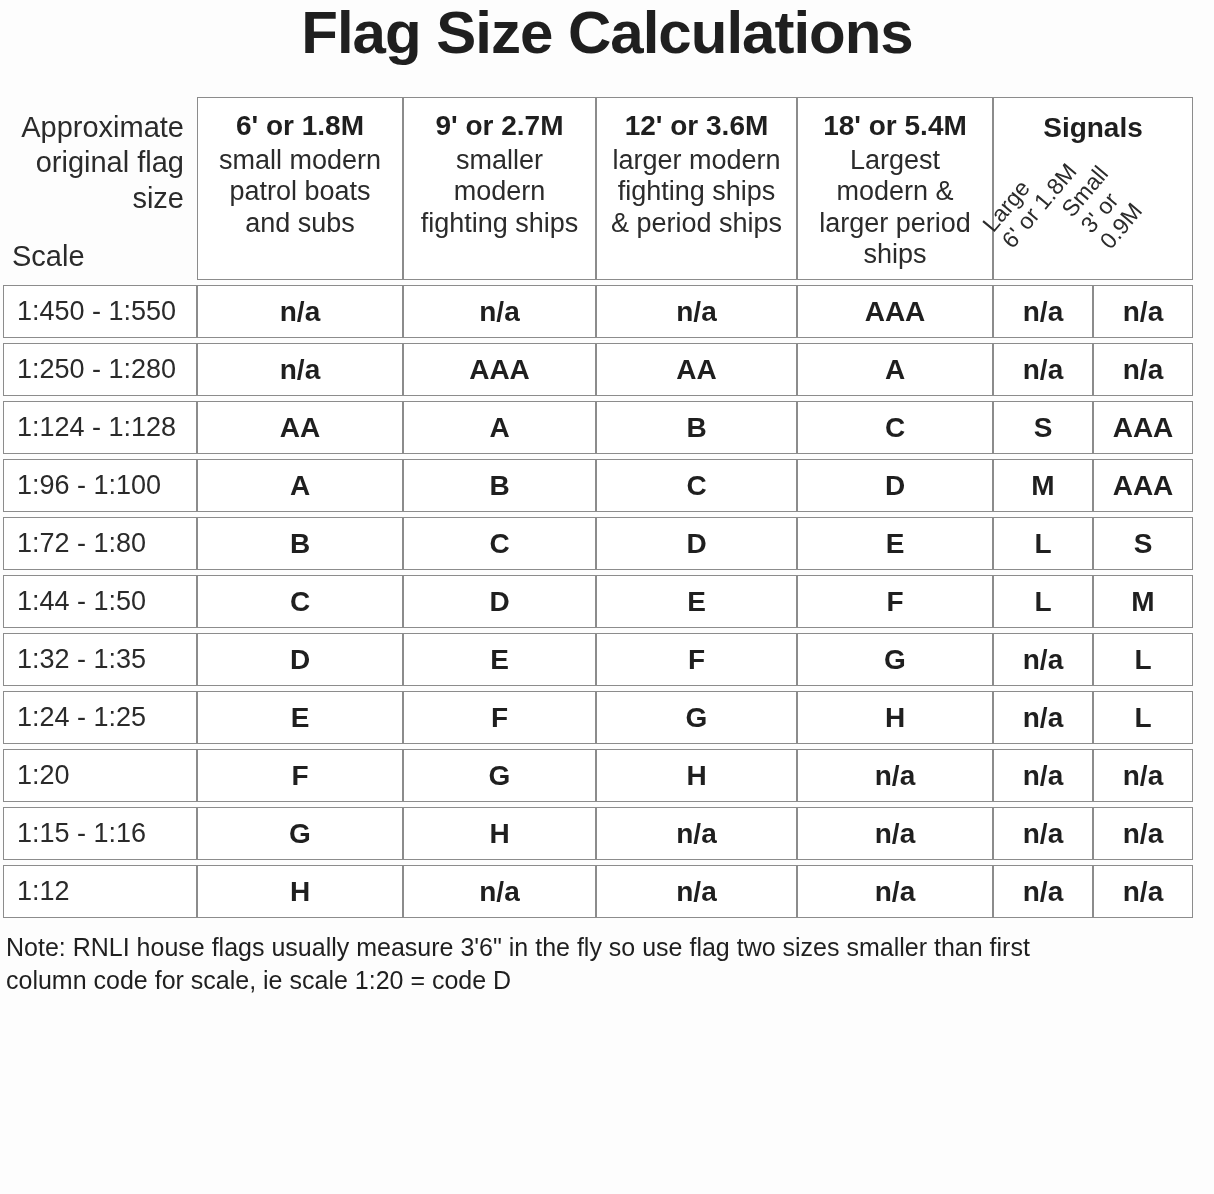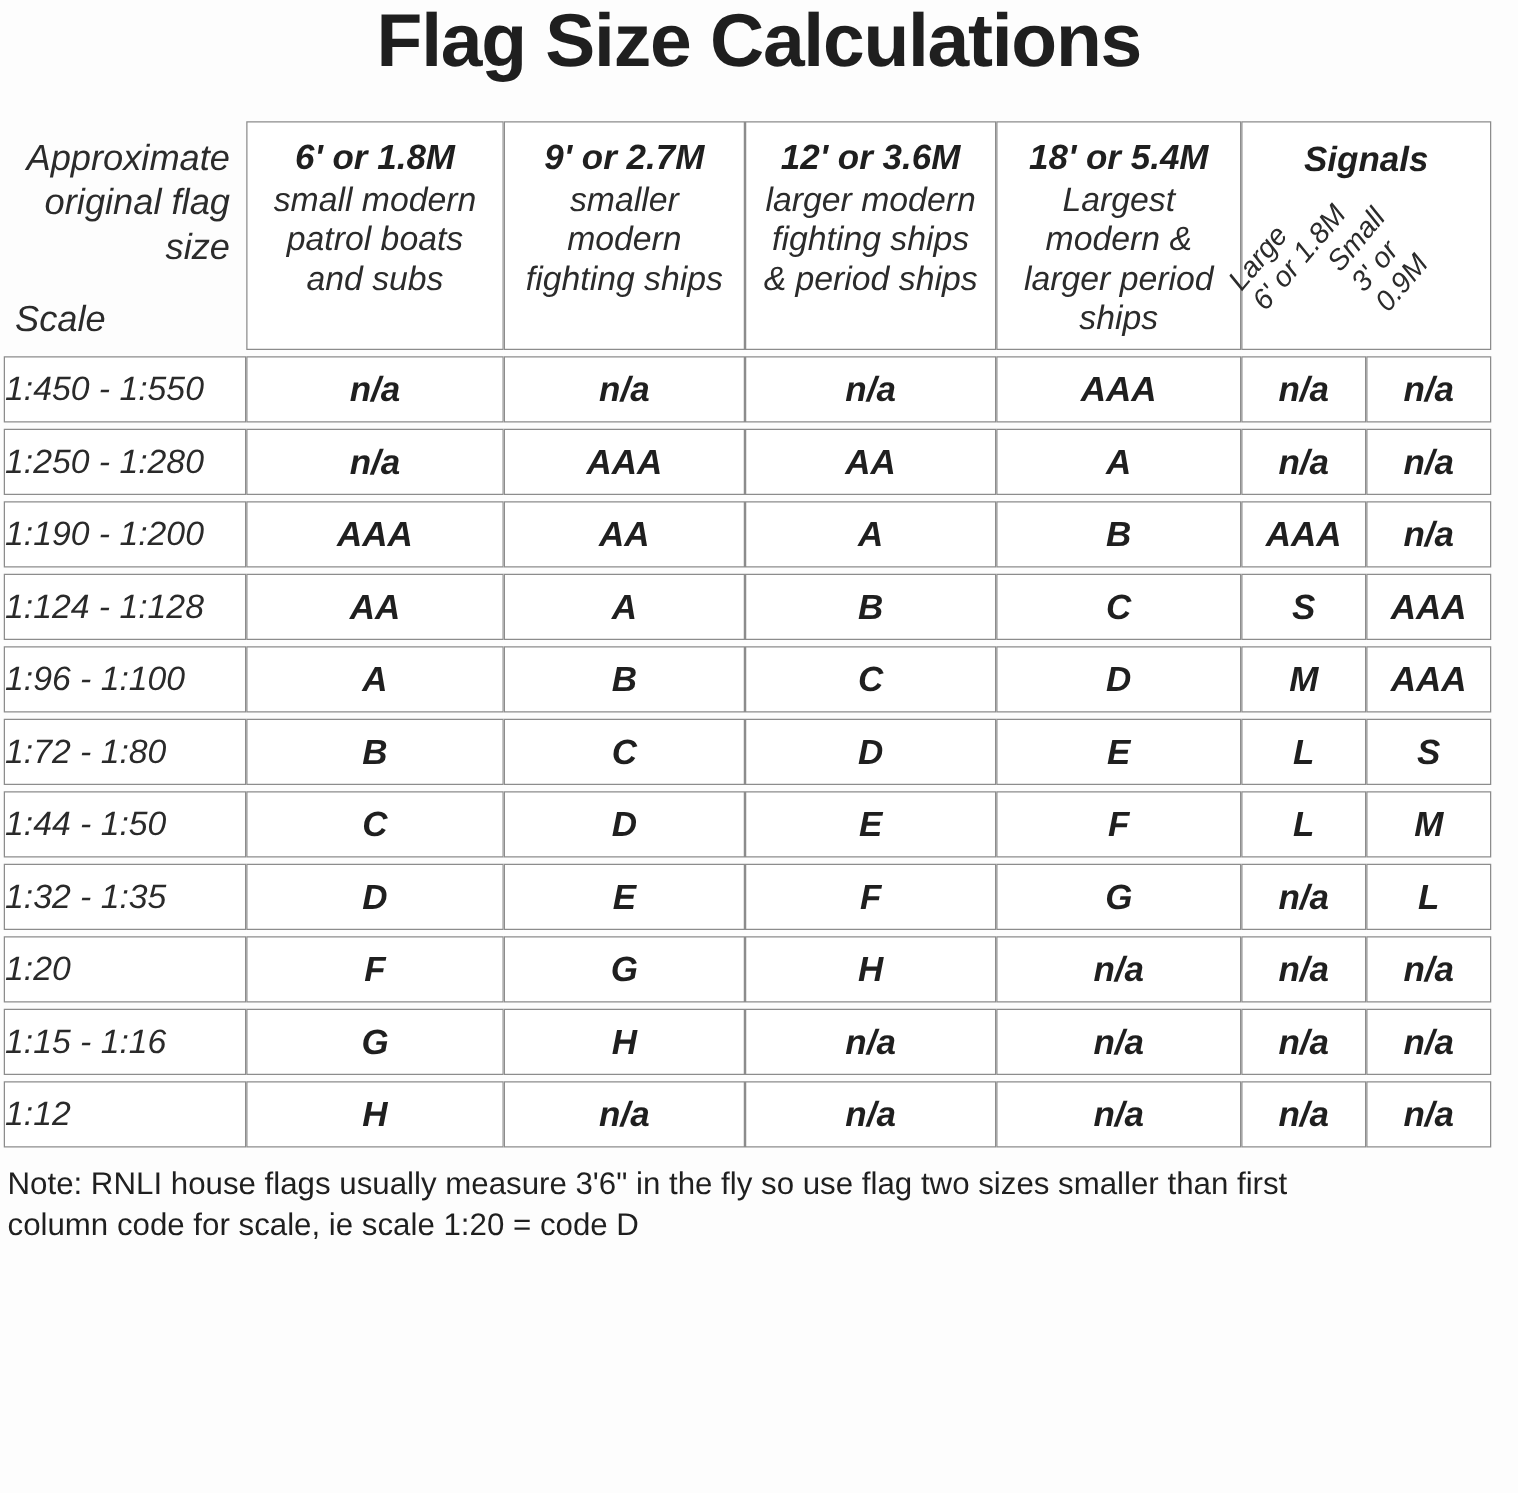--- a/index.html
+++ b/index.html
@@ -23,21 +23,20 @@
     letter-spacing:-1px;
     line-height:1.1;
   }
   table.flag-table{
     margin-left:3px;
     margin-top:26px;
     border-collapse:separate;
     border-spacing:0 5px;
     table-layout:fixed;
     width:1190px;
-    font-style:italic;
   }
   td{
     border:1px solid var(--border);
     background:#ffffff;
     overflow:visible;
     padding:0;
   }
   
   tr.header-row td{height:183px;vertical-align:top;}
   td.corner{
@@ -78,20 +77,21 @@
     transform-origin:left bottom;
     text-align:left;
     color:var(--muted);
   }
   .rot-large{left:22px;bottom:26px;}
   .rot-small{left:120px;bottom:26px;}
   
   tr.data-row td{height:53px;vertical-align:middle;}
   td.scale-cell{
     font-size:27px;
+    padding-left:13px;
     color:#2a2a2a;
     text-align:left;
   }
   td.val-cell{
     font-weight:bold;
     font-size:28px;
     text-align:center;
   }
   .note{
     margin:8px 0 0 6px;
@@ -169,29 +169,20 @@
   <tr class="data-row">
     <td class="scale-cell">1:250 - 1:280</td>
     <td class="val-cell">n/a</td>
     <td class="val-cell">AAA</td>
     <td class="val-cell">AA</td>
     <td class="val-cell">A</td>
     <td class="val-cell">n/a</td>
     <td class="val-cell">n/a</td>
   </tr>
   <tr class="data-row">
-    <td class="scale-cell">1:190 - 1:200</td>
-    <td class="val-cell">AAA</td>
-    <td class="val-cell">AA</td>
-    <td class="val-cell">A</td>
-    <td class="val-cell">B</td>
-    <td class="val-cell">AAA</td>
-    <td class="val-cell">n/a</td>
-  </tr>
-  <tr class="data-row">
     <td class="scale-cell">1:124 - 1:128</td>
     <td class="val-cell">AA</td>
     <td class="val-cell">A</td>
     <td class="val-cell">B</td>
     <td class="val-cell">C</td>
     <td class="val-cell">S</td>
     <td class="val-cell">AAA</td>
   </tr>
   <tr class="data-row">
     <td class="scale-cell">1:96 - 1:100</td>
@@ -223,20 +214,29 @@
   <tr class="data-row">
     <td class="scale-cell">1:32 - 1:35</td>
     <td class="val-cell">D</td>
     <td class="val-cell">E</td>
     <td class="val-cell">F</td>
     <td class="val-cell">G</td>
     <td class="val-cell">n/a</td>
     <td class="val-cell">L</td>
   </tr>
   <tr class="data-row">
+    <td class="scale-cell">1:24 - 1:25</td>
+    <td class="val-cell">E</td>
+    <td class="val-cell">F</td>
+    <td class="val-cell">G</td>
+    <td class="val-cell">H</td>
+    <td class="val-cell">n/a</td>
+    <td class="val-cell">L</td>
+  </tr>
+  <tr class="data-row">
     <td class="scale-cell">1:20</td>
     <td class="val-cell">F</td>
     <td class="val-cell">G</td>
     <td class="val-cell">H</td>
     <td class="val-cell">n/a</td>
     <td class="val-cell">n/a</td>
     <td class="val-cell">n/a</td>
   </tr>
   <tr class="data-row">
     <td class="scale-cell">1:15 - 1:16</td>

